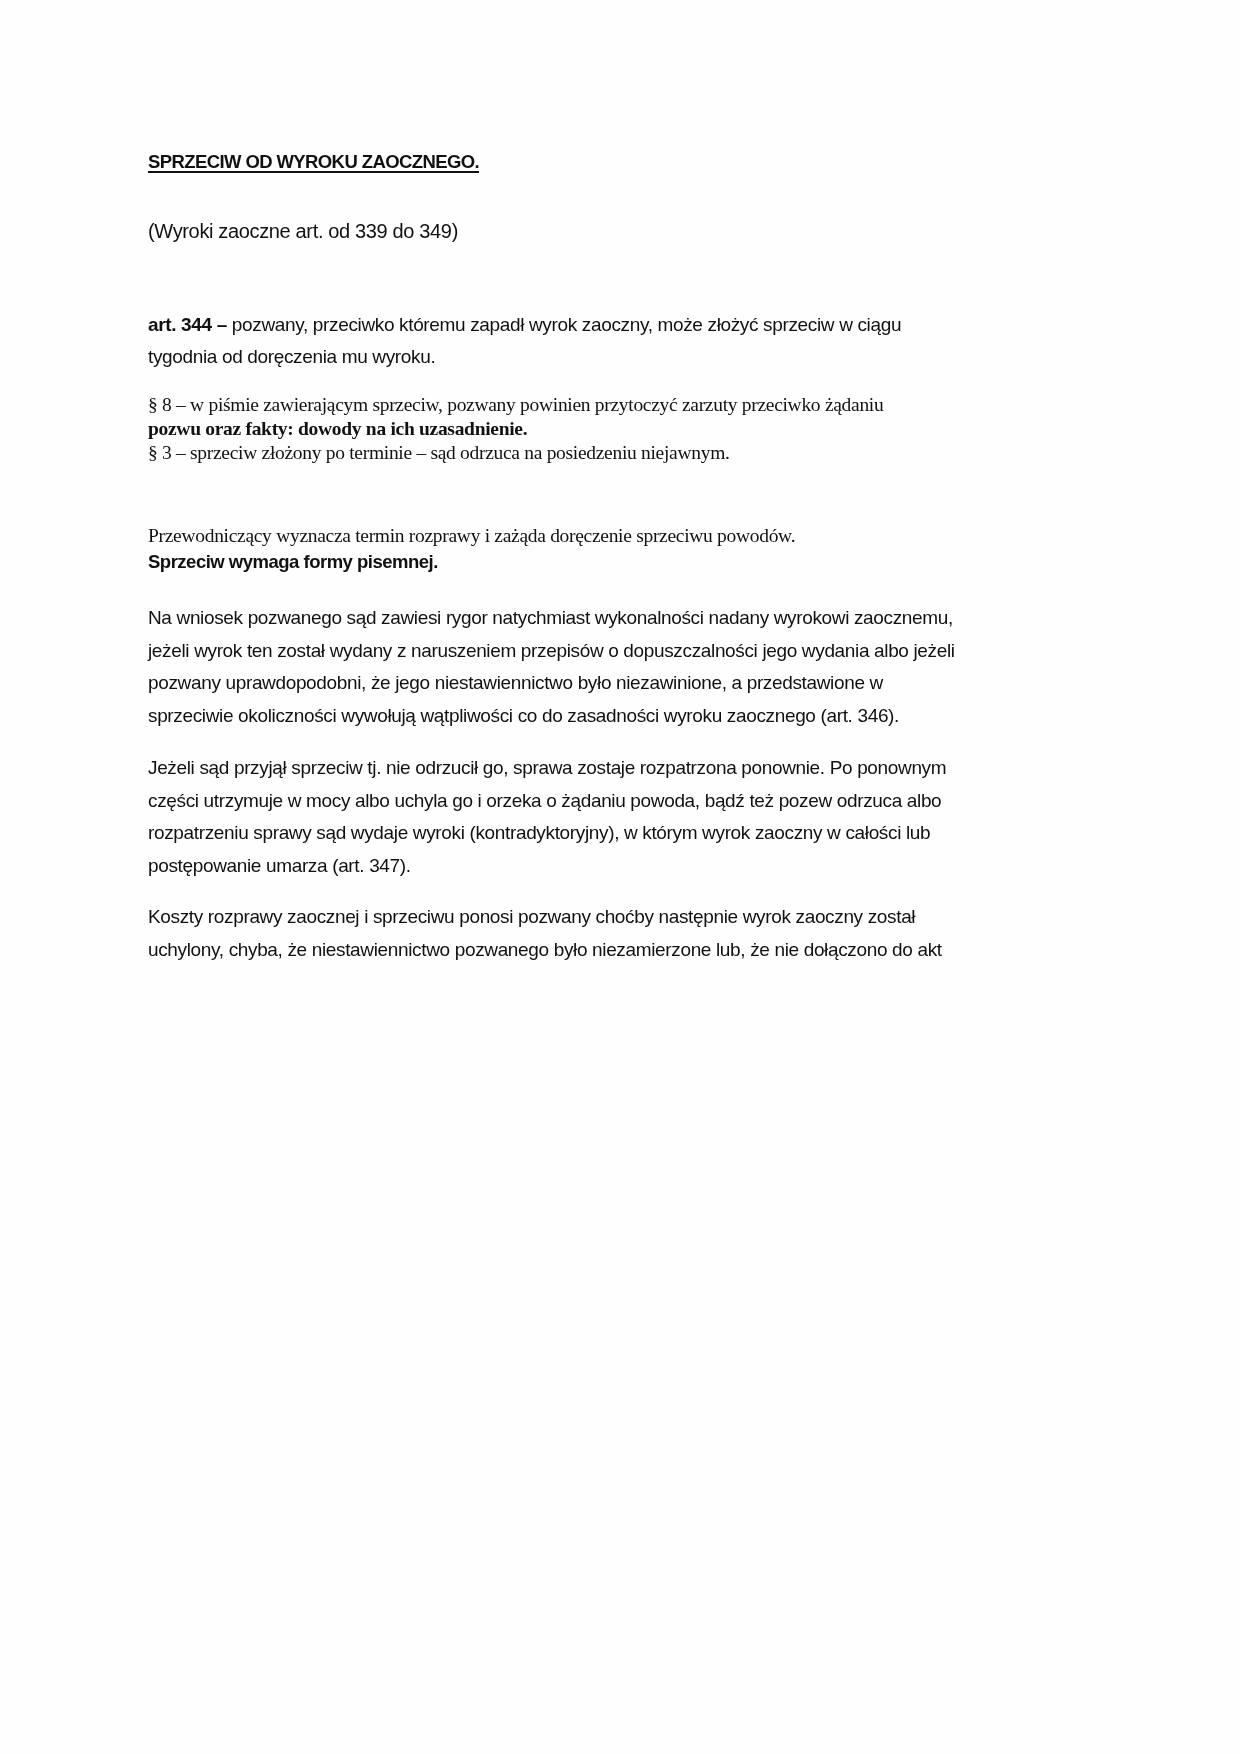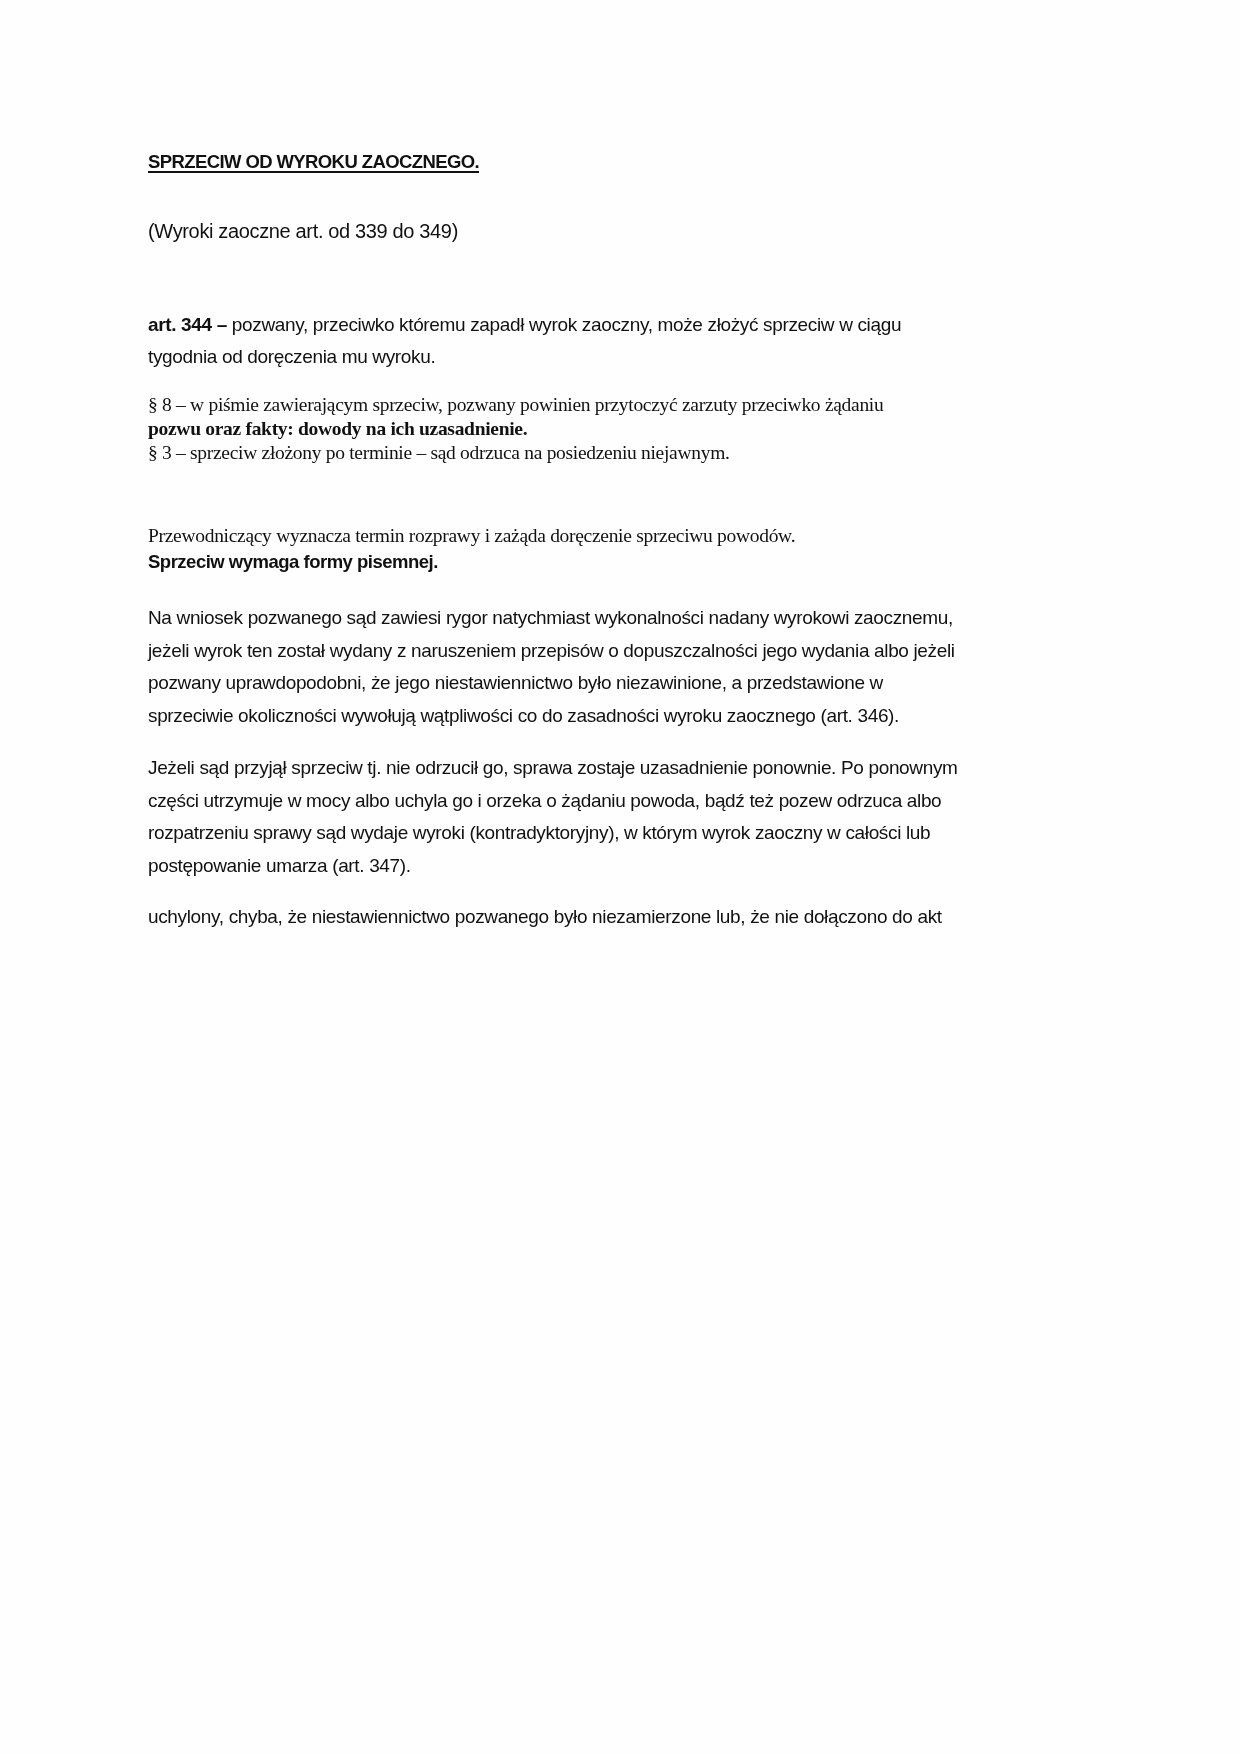--- a/index.html
+++ b/index.html
@@ -48,23 +48,24 @@
   </div>
 
   <div class="blk sans p-body p1">
     <span class="line">Na wniosek pozwanego sąd zawiesi rygor natychmiast wykonalności nadany wyrokowi zaocznemu,</span>
     <span class="line">jeżeli wyrok ten został wydany z naruszeniem przepisów o dopuszczalności jego wydania albo jeżeli</span>
     <span class="line">pozwany uprawdopodobni, że jego niestawiennictwo było niezawinione, a przedstawione w</span>
     <span class="line">sprzeciwie okoliczności wywołują wątpliwości co do zasadności wyroku zaocznego (art. 346).</span>
   </div>
 
   <div class="blk sans p-body p2">
-    <span class="line">Jeżeli sąd przyjął sprzeciw tj. nie odrzucił go, sprawa zostaje uzasadnienie ponownie. Po ponownym</span>
+    <span class="line">Jeżeli sąd przyjął sprzeciw tj. nie odrzucił go, sprawa zostaje rozpatrzona ponownie. Po ponownym</span>
     <span class="line">części utrzymuje w mocy albo uchyla go i orzeka o żądaniu powoda, bądź też pozew odrzuca albo</span>
     <span class="line">rozpatrzeniu sprawy sąd wydaje wyroki (kontradyktoryjny), w którym wyrok zaoczny w całości lub</span>
     <span class="line">postępowanie umarza (art. 347).</span>
   </div>
 
   <div class="blk sans p-body p3">
+    <span class="line">Koszty rozprawy zaocznej i sprzeciwu ponosi pozwany choćby następnie wyrok zaoczny został</span>
     <span class="line">uchylony, chyba, że niestawiennictwo pozwanego było niezamierzone lub, że nie dołączono do akt</span>
   </div>
 
 </div>
 
 </body></html>

